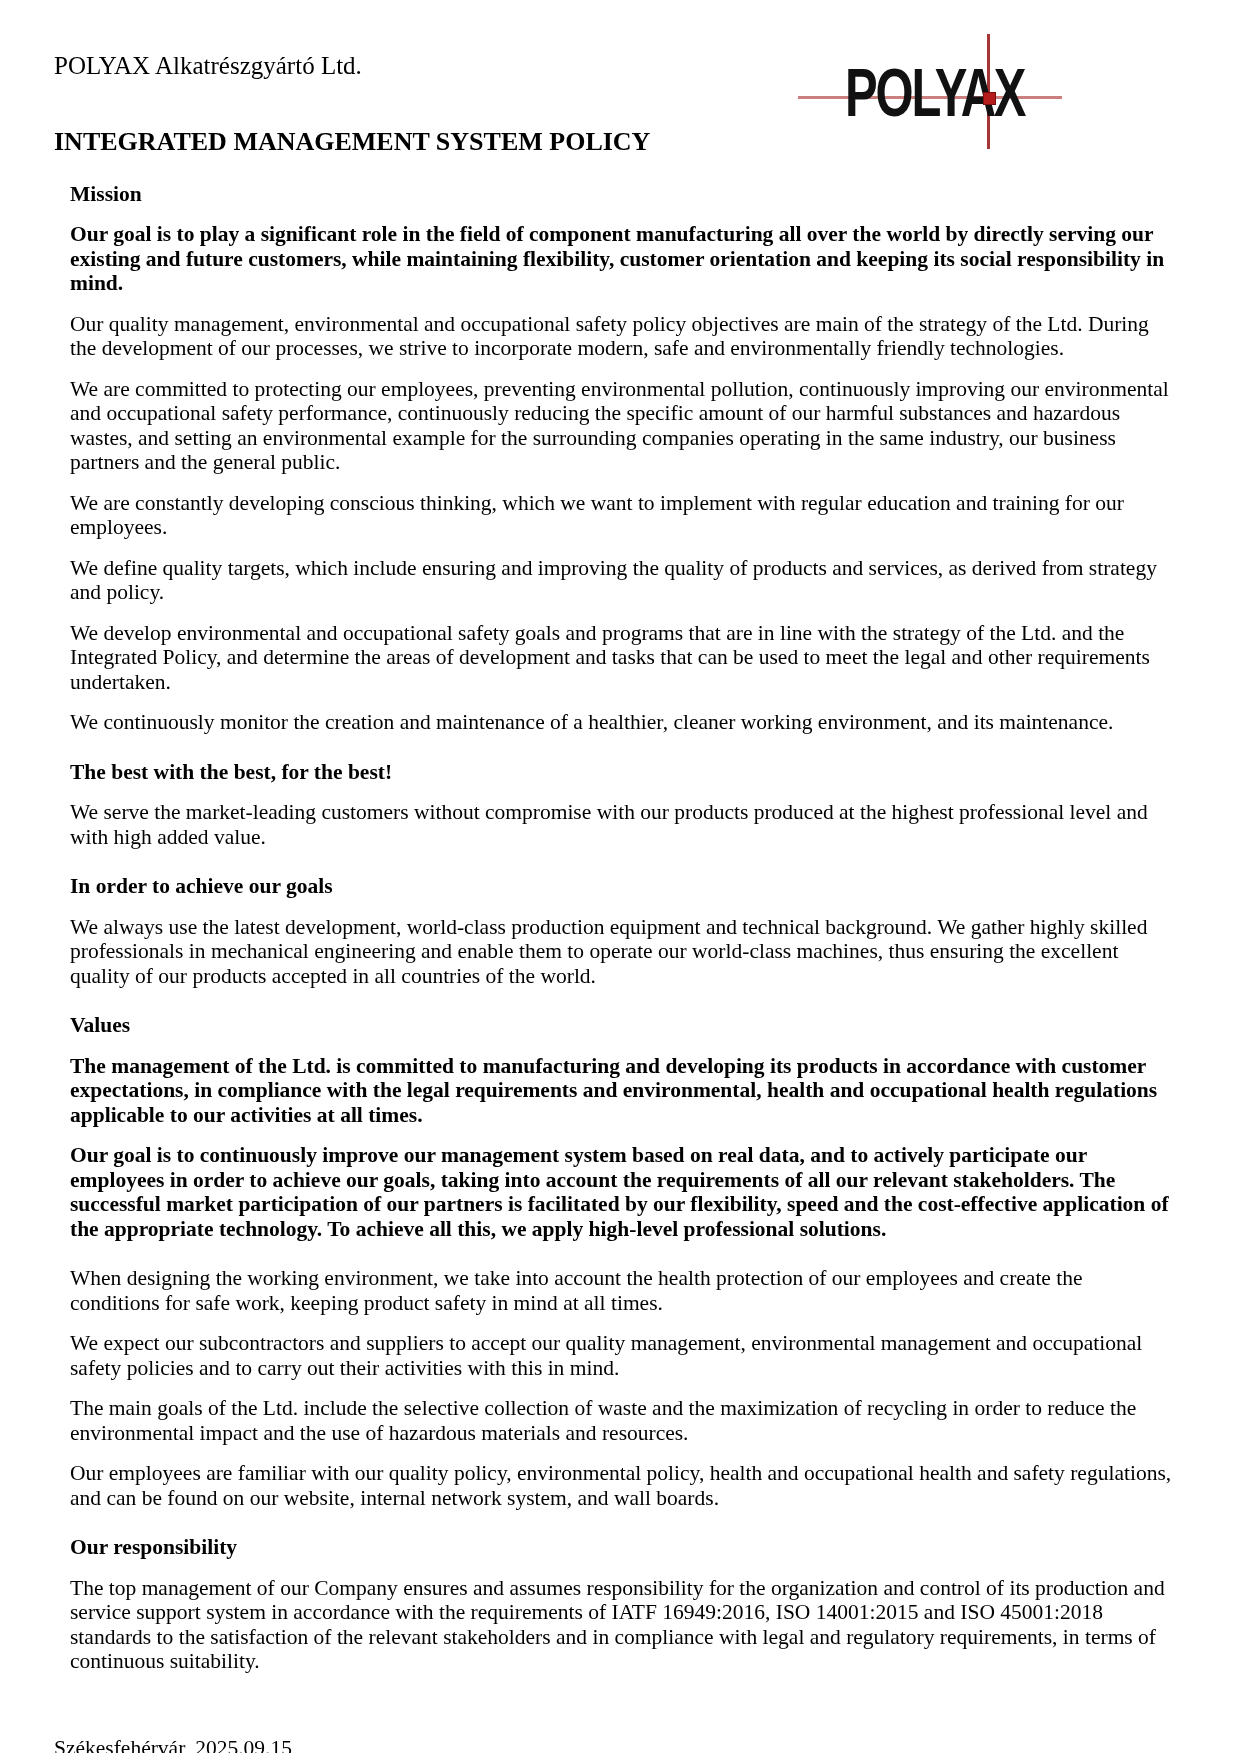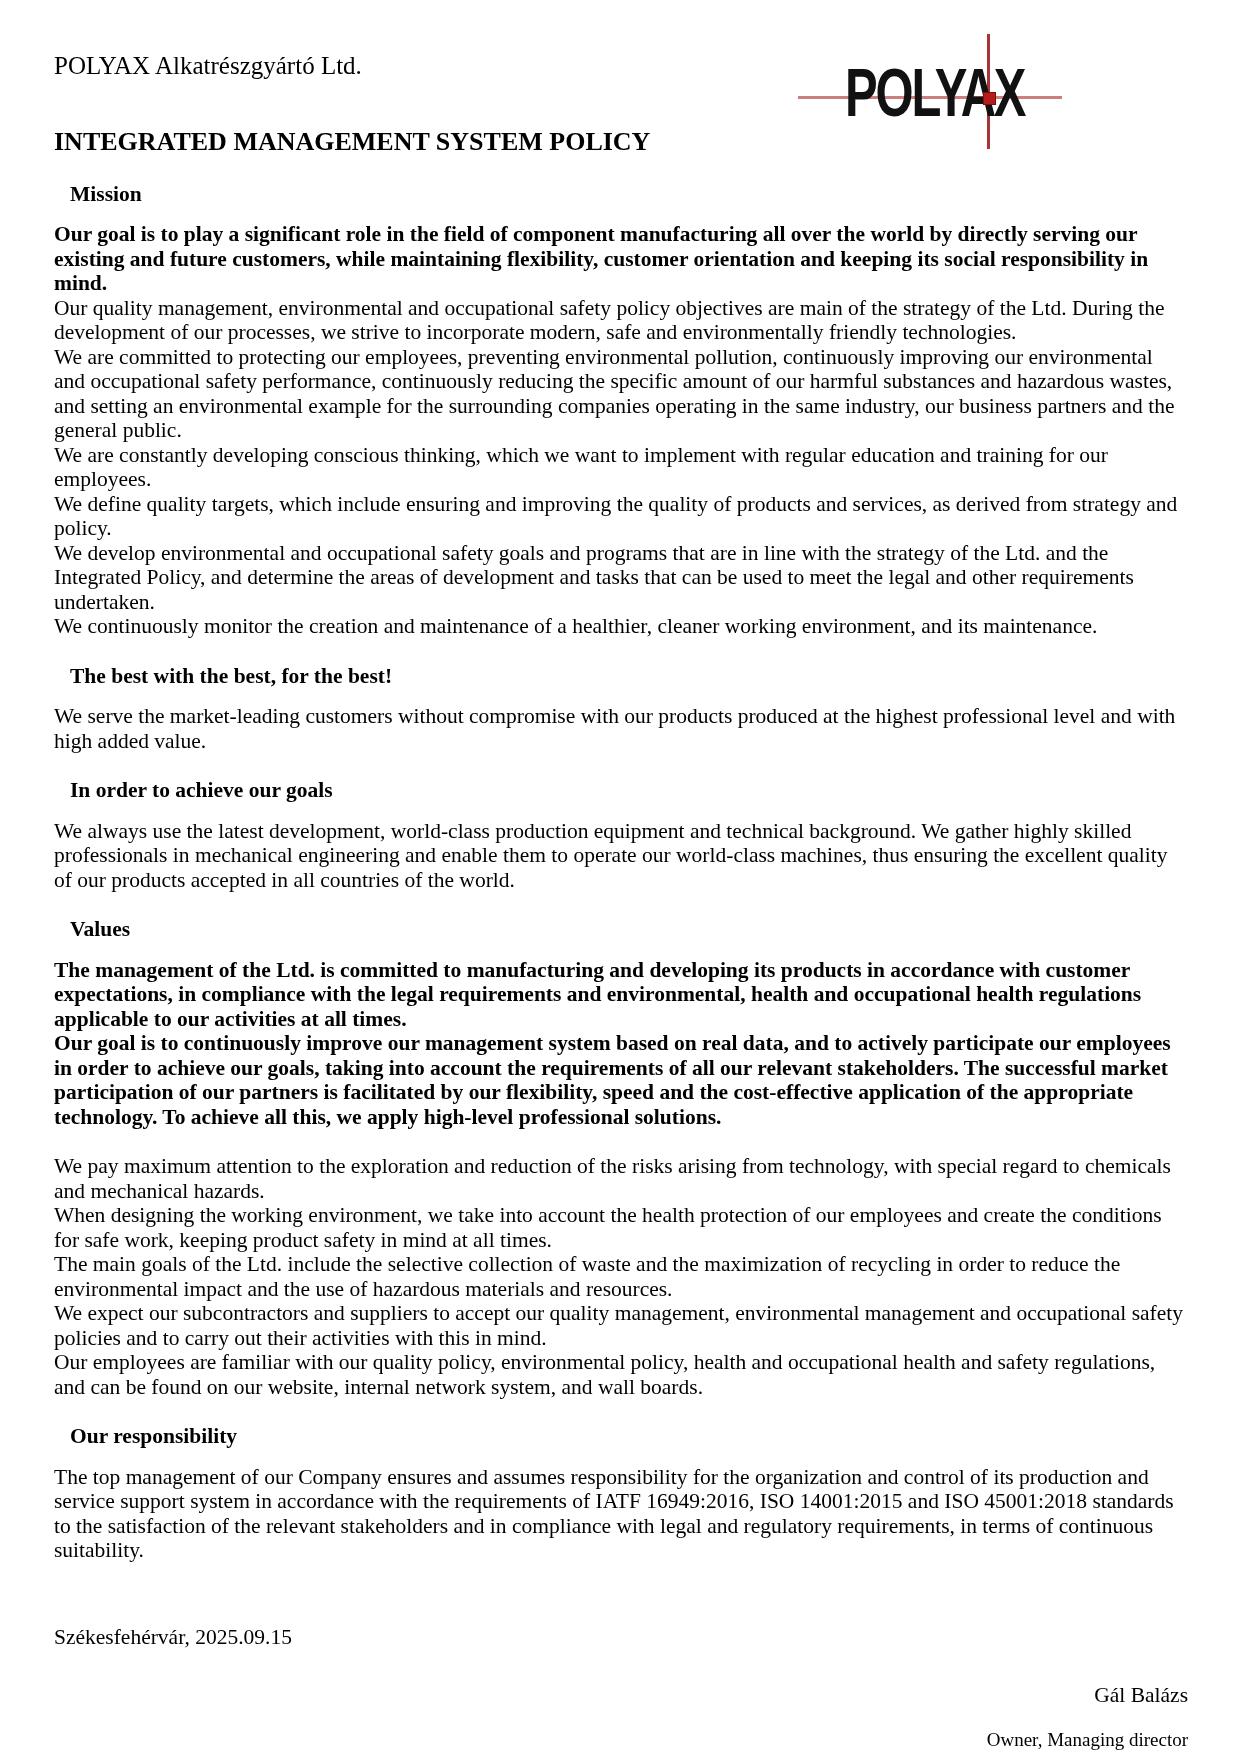--- a/index.html
+++ b/index.html
@@ -31,21 +31,21 @@
   .sections section { margin-top: 25px; }
   .sections h2 {
     font-size: 21.5px;
     font-weight: bold;
     line-height: 24.5px;
     margin: 16px;
   }
   .sections p {
     font-size: 21.5px;
     line-height: 24.5px;
-    margin: 0;
+    margin: 16px;
   }
   .sections p.bold { font-weight: bold; }
   .place-date {
     font-size: 21.5px;
     line-height: 24.5px;
     margin-top: 62px;
   }
   .signature {
     margin-top: 34px;
     text-align: right;
@@ -145,24 +145,23 @@
         <section>
           <h2>In order to achieve our goals</h2>
           <p>We always use the latest development, world-class production equipment and technical background. We gather highly skilled professionals in mechanical engineering and enable them to operate our world-class machines, thus ensuring the excellent quality of our products accepted in all countries of the world.</p>
         </section>
         <section>
           <h2>Values</h2>
           <p class="bold">The management of the Ltd. is committed to manufacturing and developing its products in accordance with customer expectations, in compliance with the legal requirements and environmental, health and occupational health regulations applicable to our activities at all times.</p>
           <p class="bold">Our goal is to continuously improve our management system based on real data, and to actively participate our employees in order to achieve our goals, taking into account the requirements of all our relevant stakeholders. The successful market participation of our partners is facilitated by our flexibility, speed and the cost-effective application of the appropriate technology. To achieve all this, we apply high-level professional solutions.</p>
         </section>
         <section>
-          <p>We pay maximum attention to the exploration and reduction of the risks arising from technology, with special regard to chemicals and mechanical hazards.</p>
           <p>When designing the working environment, we take into account the health protection of our employees and create the conditions for safe work, keeping product safety in mind at all times.</p>
+          <p>We expect our subcontractors and suppliers to accept our quality management, environmental management and occupational safety policies and to carry out their activities with this in mind.</p>
           <p>The main goals of the Ltd. include the selective collection of waste and the maximization of recycling in order to reduce the environmental impact and the use of hazardous materials and resources.</p>
-          <p>We expect our subcontractors and suppliers to accept our quality management, environmental management and occupational safety policies and to carry out their activities with this in mind.</p>
           <p>Our employees are familiar with our quality policy, environmental policy, health and occupational health and safety regulations, and can be found on our website, internal network system, and wall boards.</p>
         </section>
         <section>
           <h2>Our responsibility</h2>
           <p>The top management of our Company ensures and assumes responsibility for the organization and control of its production and service support system in accordance with the requirements of IATF 16949:2016, ISO 14001:2015 and ISO 45001:2018 standards to the satisfaction of the relevant stakeholders and in compliance with legal and regulatory requirements, in terms of continuous suitability.</p>
         </section>
       </div>
 
     <div class="place-date">Székesfehérvár, 2025.09.15</div>
 

